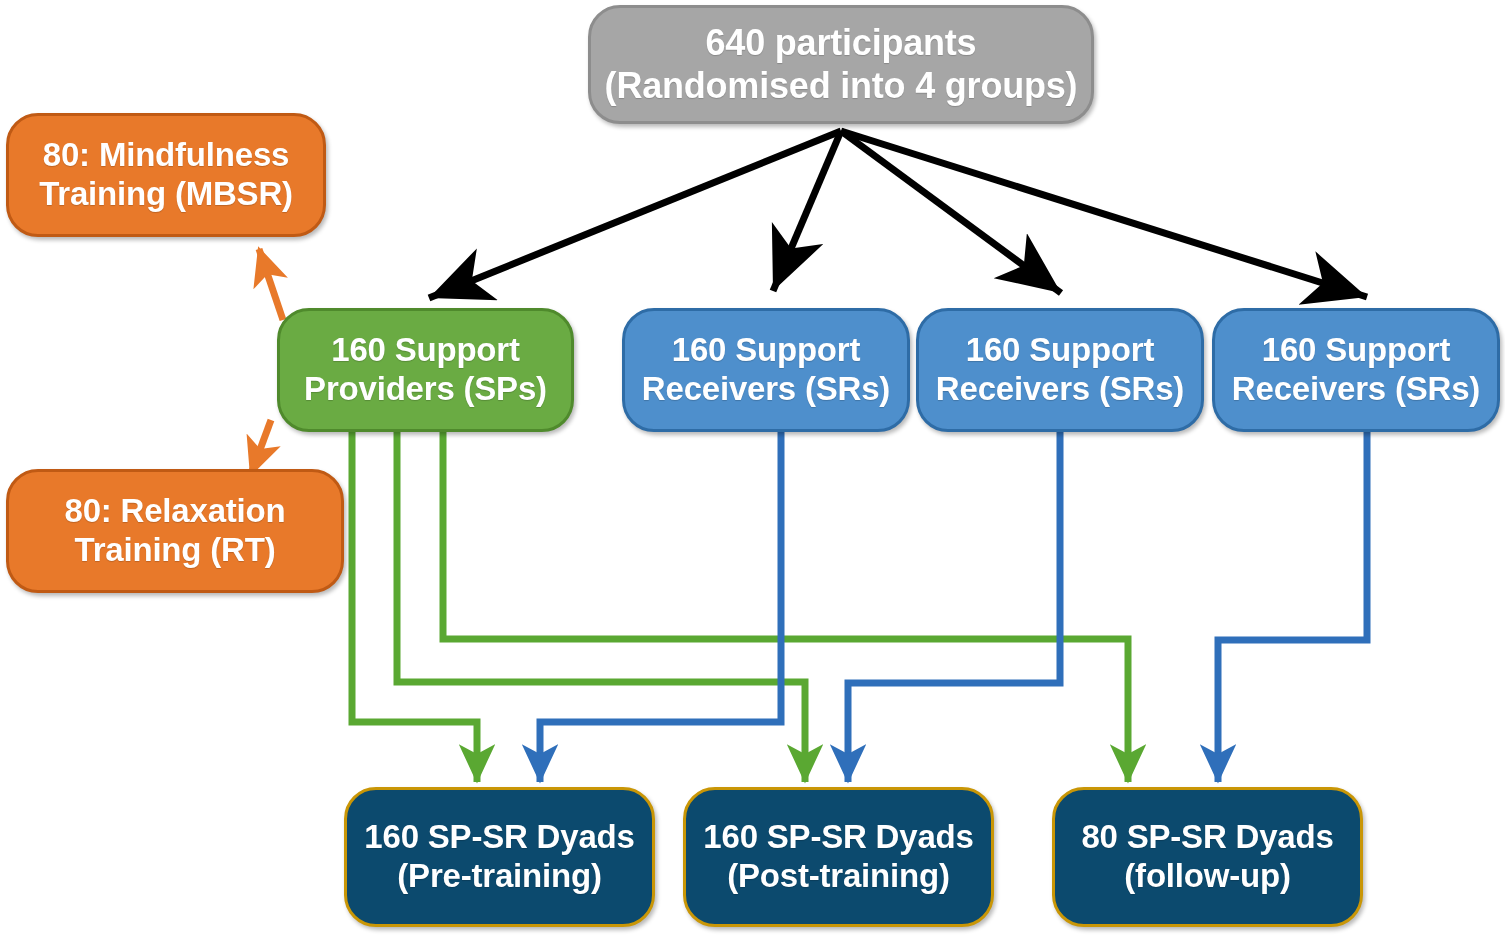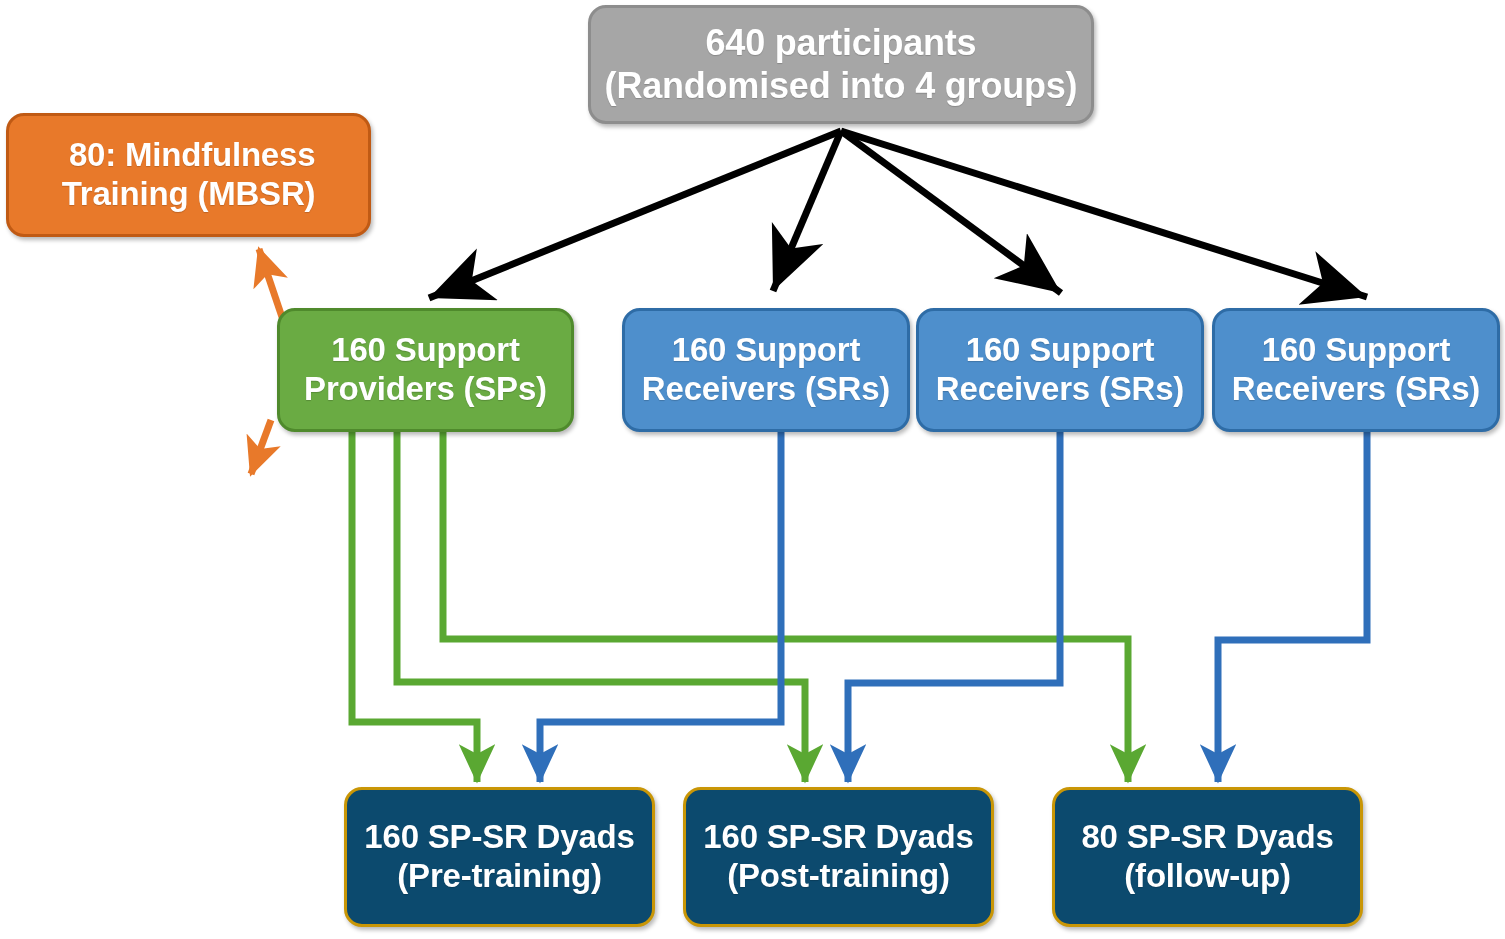--- a/index.html
+++ b/index.html
@@ -26,21 +26,21 @@
   .node {
     position: absolute;
     box-sizing: border-box;
     display: flex;
     align-items: center;
     justify-content: center;
     text-align: center;
     color: #ffffff;
     font-weight: 700;
     line-height: 1.18;
-    border-radius: 18px;
+    border-radius: 32px;
     border-style: solid;
     border-width: 3px;
     white-space: pre-line;
     letter-spacing: -0.2px;
     text-shadow: 0 1px 1px rgba(0,0,0,0.18);
     z-index: 5;
   }
   .node-grey {
     background: #a6a6a6;
     border-color: #8d8d8d;
@@ -114,23 +114,25 @@
     <g fill="none" stroke="#2f6fba" stroke-width="7" stroke-linejoin="miter" marker-end="url(#ah-blue)">
       <path d="M781,432 L781,722 L540,722 L540,782"></path>
       <path d="M1060,432 L1060,683 L848,683 L848,782"></path>
       <path d="M1367,432 L1367,640 L1218,640 L1218,782"></path>
     </g>
   </svg>
 
   <div class="node node-grey" style="left:588px; top:5px; width:506px; height:119px;">640 participants
 (Randomised into 4 groups)</div>
 
-  <div class="node node-orange" style="left:6px; top:113px; width:365px; height:124px;text-align:right;">80: Mindfulness
+  <div class="node node-orange" style="left:6px; top:113px; width:320px; height:124px;">80: Mindfulness
 Training (MBSR)</div>
 
+  <div class="node node-orange" style="left:6px; top:469px; width:338px; height:124px;">80: Relaxation
+Training (RT)</div>
 
   <div class="node node-green" style="left:277px; top:308px; width:297px; height:124px;">160 Support
 Providers (SPs)</div>
 
   <div class="node node-blue" style="left:622px; top:308px; width:288px; height:124px;">160 Support
 Receivers (SRs)</div>
 
   <div class="node node-blue" style="left:916px; top:308px; width:288px; height:124px;">160 Support
 Receivers (SRs)</div>
 

